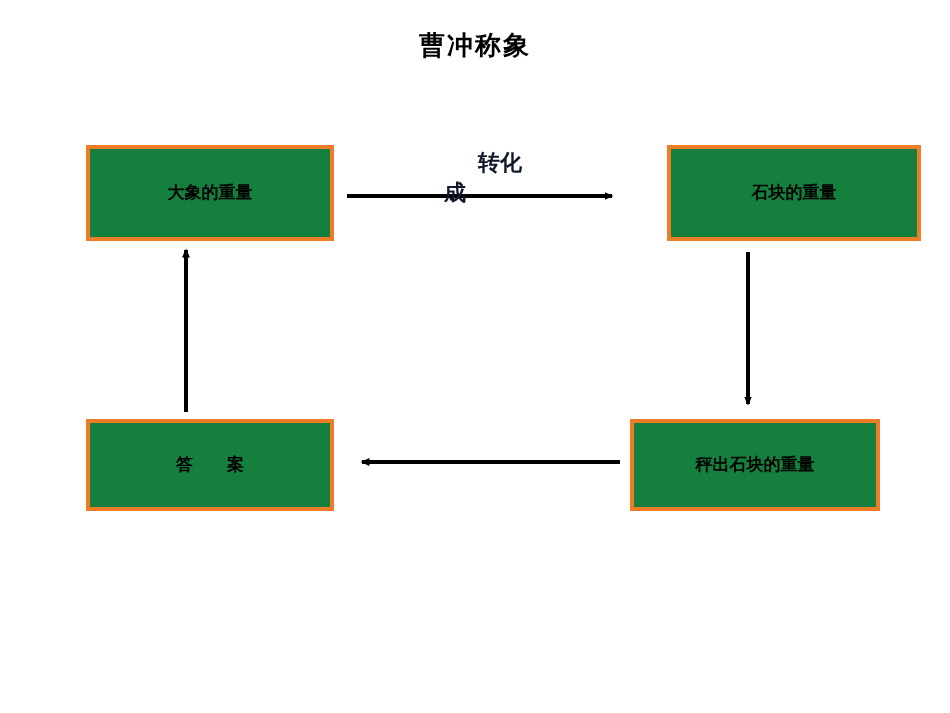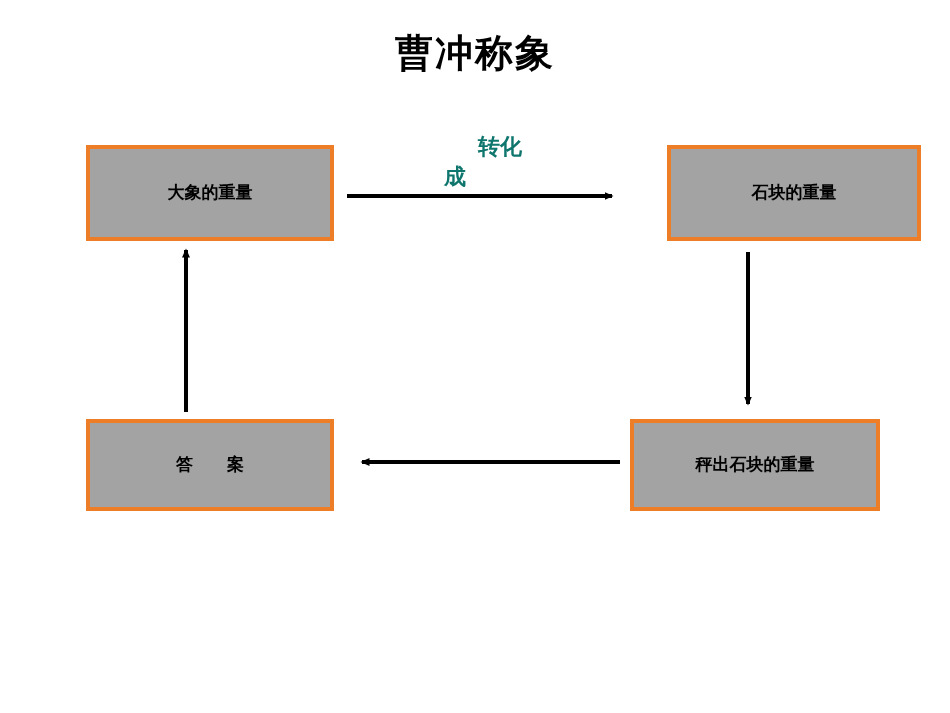--- a/index.html
+++ b/index.html
@@ -20,29 +20,29 @@
     width: 950px;
     height: 713px;
     background: #ffffff;
   }
   .title {
     position: absolute;
     left: 0;
     top: 28px;
     width: 950px;
     text-align: center;
-    font-size: 38px;
+    font-size: 26px;
     font-weight: bold;
     color: #000000;
     letter-spacing: 2px;
   }
   .box {
     position: absolute;
     border: 4px solid #ED7D26;
-    background: #a3a3a3;
+    background: #15803d;
     box-sizing: border-box;
     display: flex;
     align-items: center;
     justify-content: center;
     color: #000000;
     font-size: 17px;
     font-weight: bold;
   }
   .box span {
     display: inline-block;
@@ -51,26 +51,26 @@
   
   #box-elephant-weight { left: 86px;  top: 145px; width: 248px; height: 96px; }
   #box-stone-weight    { left: 624px; top: 145px; width: 254px; height: 96px; margin-left: 43px; }
   #box-answer          { left: 86px;  top: 419px; width: 248px; height: 92px; }
   #box-weigh-stones    { left: 630px; top: 419px; width: 250px; height: 92px; }
 
   
   .arrow-label {
     position: absolute;
     left: 440px;
-    top: 132px;
+    top: 148px;
     width: 120px;
     text-align: center;
     font-size: 22px;
     font-weight: bold;
-    color: #0f766e;
+    color: #0f172a;
     line-height: 1.35;
   }
   .arrow-label .l2 { display: block; text-align: left; padding-left: 4px;}
 
   
   #arrows {
     position: absolute;
     left: 0; top: 0;
     width: 950px;
     height: 713px;

